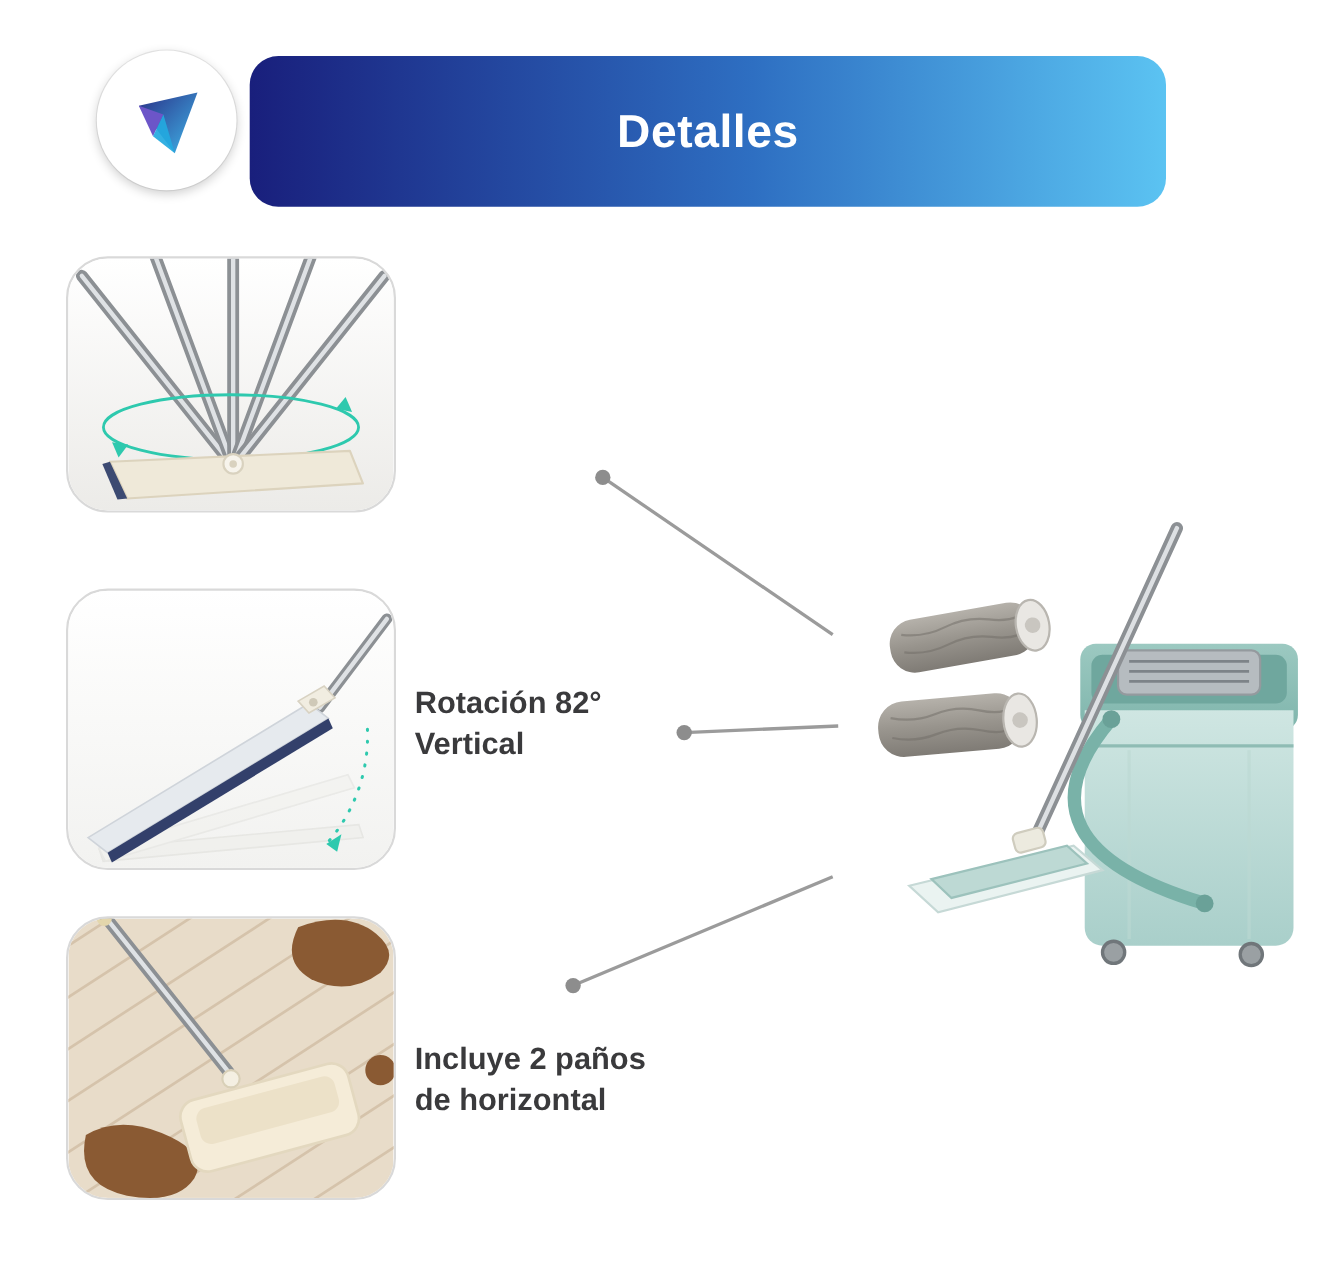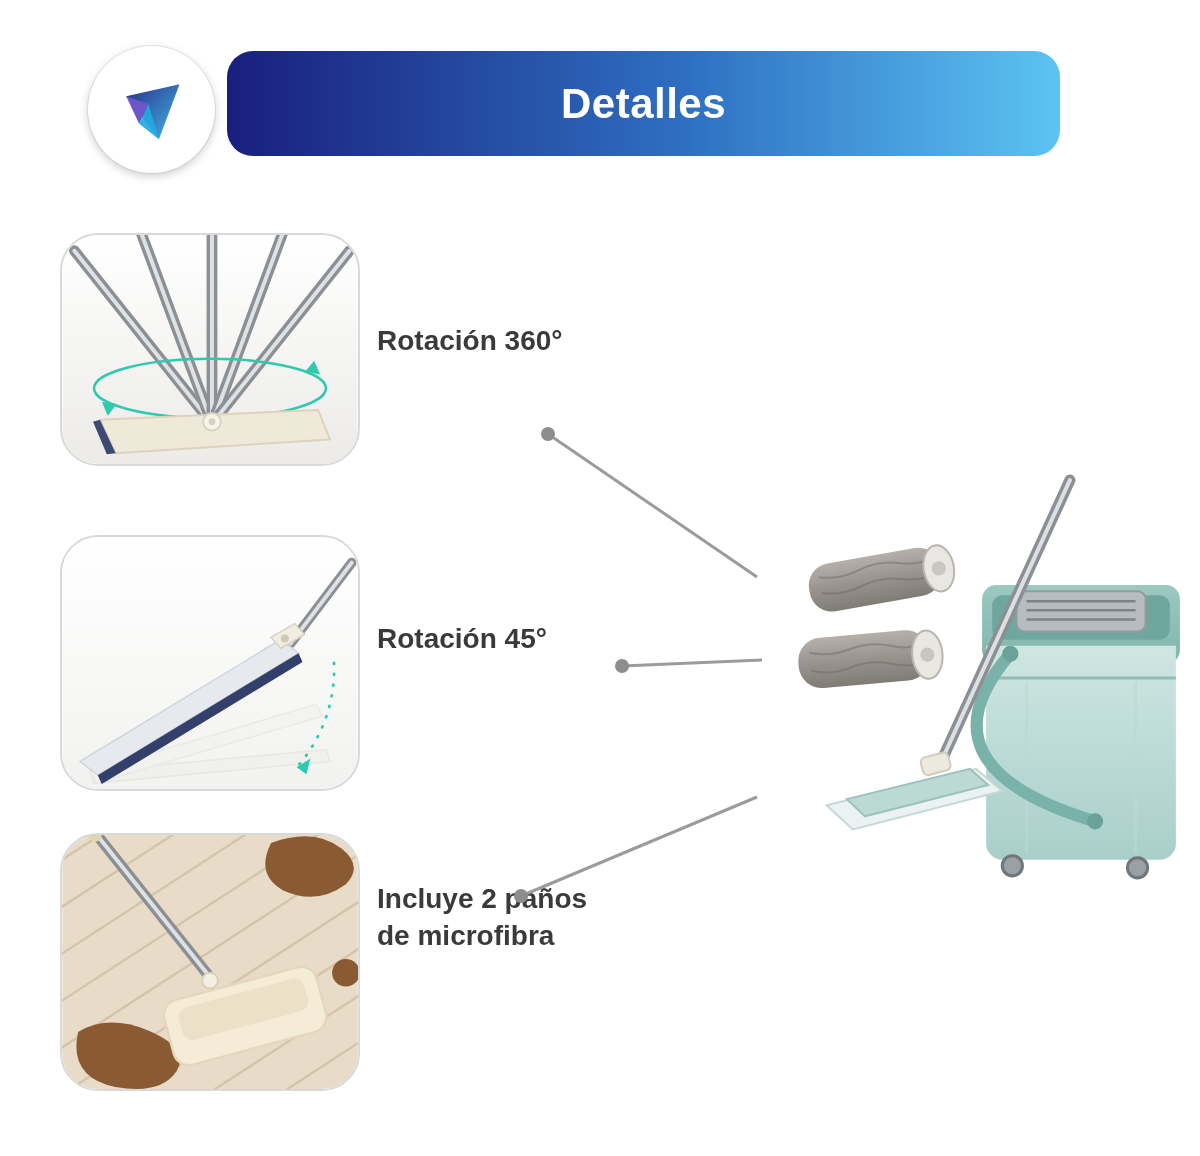--- a/index.html
+++ b/index.html
@@ -2,21 +2,21 @@
 <html><head>
 <meta charset="utf-8">
 <style>
   * { margin:0; padding:0; box-sizing:border-box; }
   html,body { background:#ffffff; }
   body { font-family:"Liberation Sans", sans-serif; }
   .page { position:relative; width:1200px; height:1156px; background:#ffffff; overflow:hidden; }
 
   
   .banner {
-    position:absolute; left:227px; top:51px; width:833px; height:105px;
+    position:absolute; left:227px; top:51px; width:833px; height:137px;
     border-radius:26px;
     background:linear-gradient(90deg,#191f7c 0%, #2e6fc2 55%, #5bc3f2 100%);
     display:flex; align-items:center; justify-content:center;
   }
   .banner-title { color:#ffffff; font-size:42px; font-weight:700; letter-spacing:0.5px; }
   .logo-circle {
     position:absolute; left:88px; top:46px; width:127px; height:127px;
     background:#ffffff; border-radius:50%;
     box-shadow:0 3px 10px rgba(0,0,0,0.20), 0 0 0 1px #ececec;
     display:flex; align-items:center; justify-content:center; z-index:3;
@@ -31,21 +31,21 @@
   .thumb svg { display:block; width:100%; height:100%; }
   .thumb-1 { top:233px; height:233px; }
   .thumb-2 { top:535px; height:256px; }
   .thumb-3 { top:833px; height:258px; }
 
   
   .feature-label { position:absolute; left:377px; color:#3a3a3c; font-weight:700; font-size:28px; line-height:37px; }
   .feature-label .line { display:block; }
   .label-1 { top:322px; }
   .label-2 { top:620px; }
-  .label-3 { top:880px; }
+  .label-3 { top:944px; }
 
   
   .callouts { position:absolute; left:0; top:0; width:1200px; height:1156px; pointer-events:none; z-index:2; }
   .callouts line { stroke:#9b9b9b; stroke-width:3; }
   .callouts circle { fill:#8d8d8d; }
 
   
   .product { position:absolute; left:762px; top:466px; width:424px; height:424px; }
   .product svg { display:block; width:100%; height:100%; }
 </style>
@@ -101,21 +101,20 @@
       <g>
         <path d="M38,188 L260,178 L272,208 L54,222 Z" fill="#efe9d9" stroke="#dcd3bd" stroke-width="2" stroke-linejoin="round"></path>
         <path d="M38,188 L54,222 L45,223 L31,190 Z" fill="#3c4a72"></path>
         <circle cx="152" cy="190" r="9" fill="#f7f4ec" stroke="#d9d2bf" stroke-width="2"></circle>
         <circle cx="152" cy="190" r="3.5" fill="#d9d2bf"></circle>
       </g>
     </svg>
   </figure>
 
   <div class="feature-label label-1">
-    <span class="line">Rotación 360°</span>
   </div>
 
   <figure class="thumb thumb-2">
     <svg viewBox="0 0 300 256">
       <defs>
         <linearGradient id="t2bg" x1="0" y1="0" x2="0" y2="1">
           <stop offset="0" stop-color="#ffffff"></stop>
             <stop offset="1" stop-color="#f2f2f0"></stop>
         </linearGradient>
       </defs>
@@ -135,21 +134,22 @@
       <g>
         <path d="M18,228 L222,104 L240,118 L36,242 Z" fill="#e6eaee" stroke="#cfd4da" stroke-width="1.5"></path>
         <path d="M36,242 L240,118 L244,127 L40,251 Z" fill="#33406b"></path>
         <path d="M212,102 L236,88 L246,99 L222,113 Z" fill="#f1ede1" stroke="#d8d2c2" stroke-width="1.5"></path>
         <circle cx="226" cy="103" r="4" fill="#cfc9b8"></circle>
       </g>
     </svg>
   </figure>
 
   <div class="feature-label label-2">
-    <span class="line">Rotación 45°</span>
+    <span class="line">Rotación 82°</span>
+    <span class="line">Vertical</span>
   </div>
 
   <figure class="thumb thumb-3">
     <svg viewBox="0 0 300 258">
       <rect width="300" height="258" fill="#e8dcc9"></rect>
       <g transform="rotate(-33 150 129)" stroke="#d5c3ab" stroke-width="2.5">
         <line x1="-120" y1="-40" x2="420" y2="-40"></line>
         <line x1="-120" y1="0" x2="420" y2="0"></line>
         <line x1="-120" y1="40" x2="420" y2="40"></line>
         <line x1="-120" y1="80" x2="420" y2="80"></line>
@@ -172,21 +172,21 @@
       <g transform="rotate(-15 185 185)">
         <rect x="106" y="150" width="160" height="68" rx="16" fill="#f5ecd8" stroke="#e3d8bf" stroke-width="2.5"></rect>
         <rect x="120" y="160" width="132" height="34" rx="10" fill="#ece1c8"></rect>
       </g>
       <circle cx="150" cy="148" r="8" fill="#f4efe2" stroke="#d9d0b8" stroke-width="2"></circle>
     </svg>
   </figure>
 
   <div class="feature-label label-3">
     <span class="line">Incluye 2 paños</span>
-    <span class="line">de microfibra</span>
+    <span class="line">de horizontal</span>
   </div>
 
   <svg class="callouts" viewBox="0 0 1200 1156">
     <g>
       <line x1="548" y1="434" x2="757" y2="577"></line>
       <circle cx="548" cy="434" r="7"></circle>
     </g>
     <g>
       <line x1="622" y1="666" x2="762" y2="660"></line>
       <circle cx="622" cy="666" r="7"></circle>

